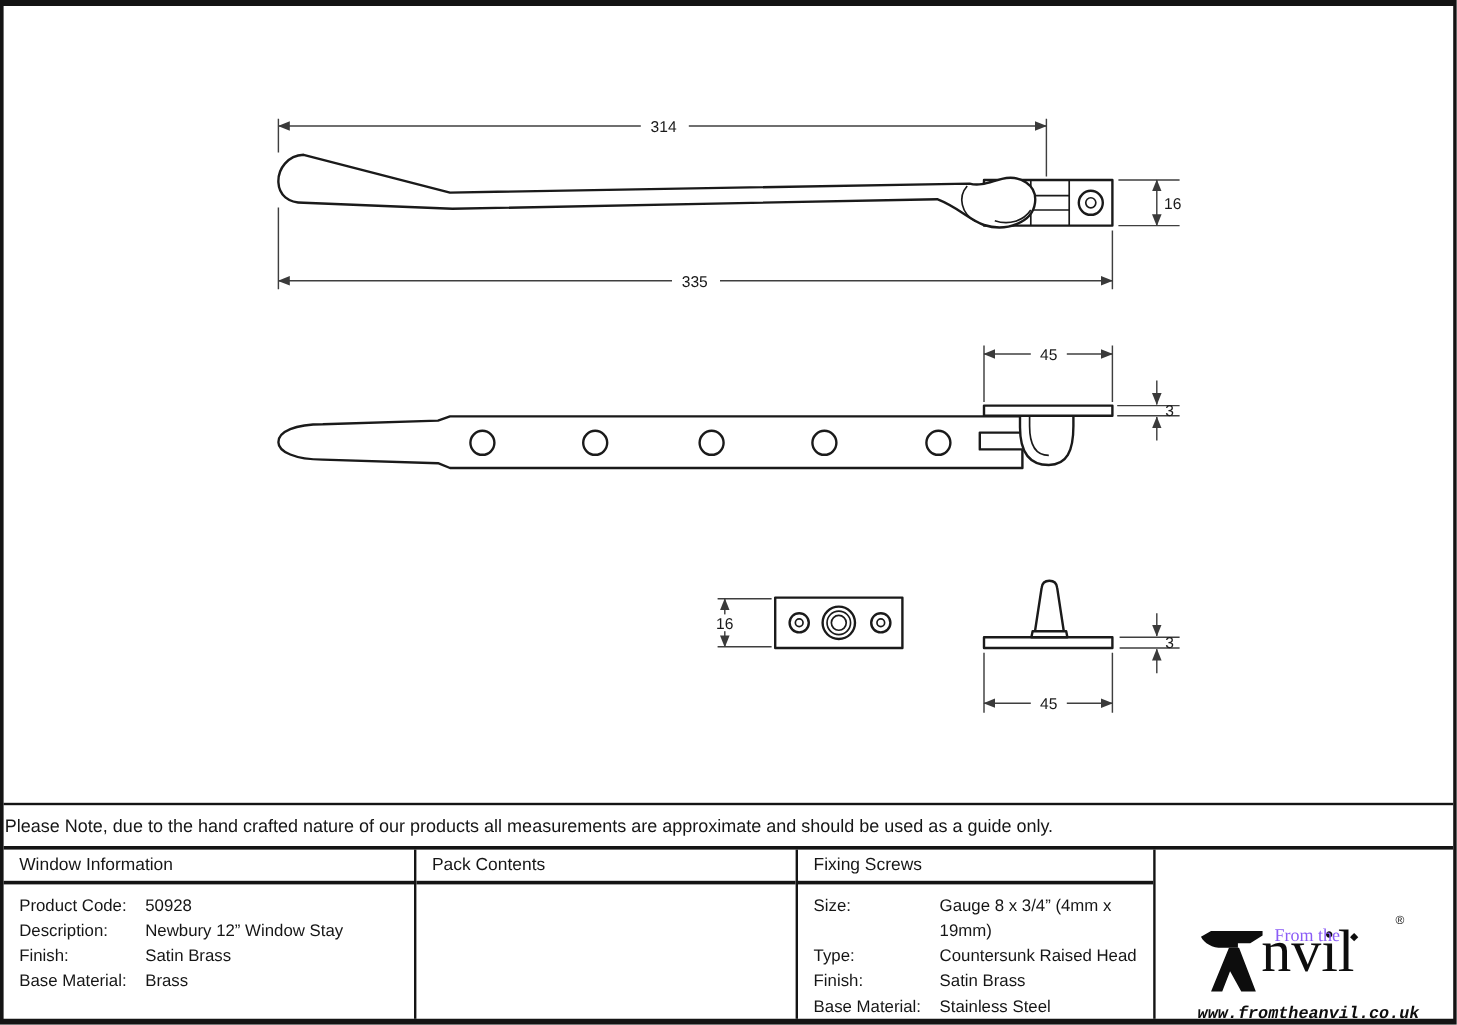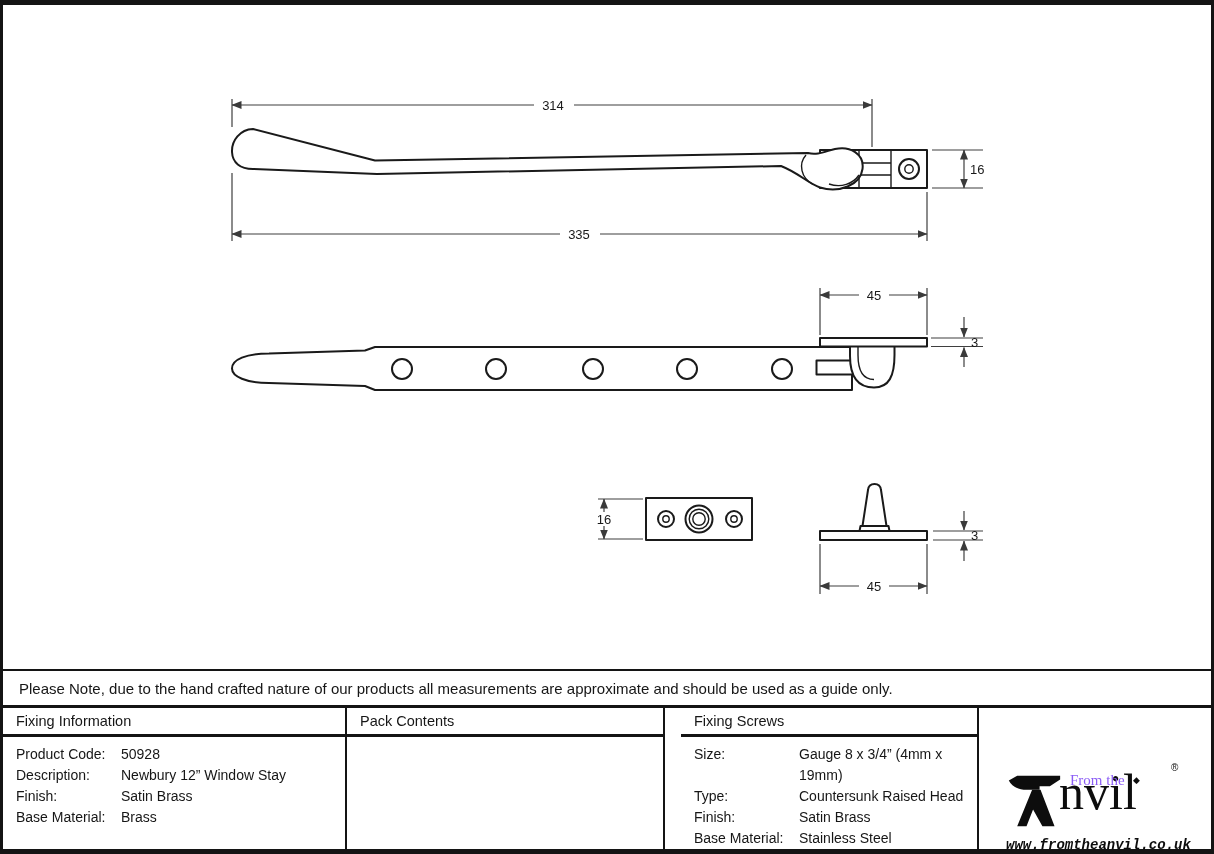--- a/index.html
+++ b/index.html
@@ -7,26 +7,26 @@
         border:solid #141414;border-width:5px 3px;font-family:"Liberation Sans",sans-serif;color:#161616;}
   .drawing{position:absolute;top:0;left:16px;width:1208px;height:664px;}
   .drawing svg{display:block;}
   .shape{fill:#fff;stroke:#1a1a1a;stroke-width:2;stroke-linejoin:round;}
   .thin{fill:none;stroke:#1a1a1a;stroke-width:1.4;}
   .dim{fill:none;stroke:#3f3f3f;stroke-width:1.2;}
   .gap{fill:#fff;stroke:none;}
   .dimtxt{font:13px "Liberation Sans",sans-serif;fill:#1a1a1a;}
   .note{position:absolute;top:664px;left:0;width:1208px;height:39px;box-sizing:border-box;
         border-top:2px solid #141414;border-bottom:3px solid #141414;
-        display:flex;align-items:center;padding-left:16px;font-size:15px;}
+        display:flex;align-items:center;padding-left:1px;font-size:15px;}
   .spec{position:absolute;top:703px;left:0;width:1208px;bottom:0;display:flex;}
   .col{box-sizing:border-box;border-right:2px solid #141414;}
   .col1{width:344px;}
   .col2{width:318px;}
-  .col3{width:298px;margin-left:16px;}
+  .col3{width:298px;}
   .logo-cell{flex:1;border-right:none;display:flex;align-items:flex-end;justify-content:center;}
   .col-head{height:26px;line-height:26px;border-bottom:3px solid #141414;padding-left:13px;font-size:14.5px;}
   .col-body{padding:7px 0 0 13px;font-size:14px;}
   .row{display:flex;line-height:21px;}
   .row .lbl{width:105px;flex:none;}
   .item{line-height:21px;}
   
   .logo{position:relative;width:178px;height:84px;}
   .anvil-a{position:absolute;left:0;top:8px;width:56px;height:58px;}
   .nvil{position:absolute;left:53px;top:-5px;font-family:"Liberation Serif",serif;font-size:50px;line-height:1.3;color:#0d0d0d;}
@@ -151,21 +151,21 @@
     </svg>
   </div>
 
   <div class="note">
     <span>Please Note, due to the hand crafted nature of our products all measurements are approximate and should be used as a guide only.</span>
   </div>
 
   <div class="spec">
 
     <div class="col col1">
-      <div class="col-head">Fixing Information</div>
+      <div class="col-head">Window Information</div>
       <div class="col-body">
         <div class="row">
           <span class="lbl">Product Code:</span>
           <span class="val">50928</span>
         </div>
         <div class="row">
           <span class="lbl">Description:</span>
           <span class="val">Newbury 12” Window Stay</span>
         </div>
         <div class="row">

